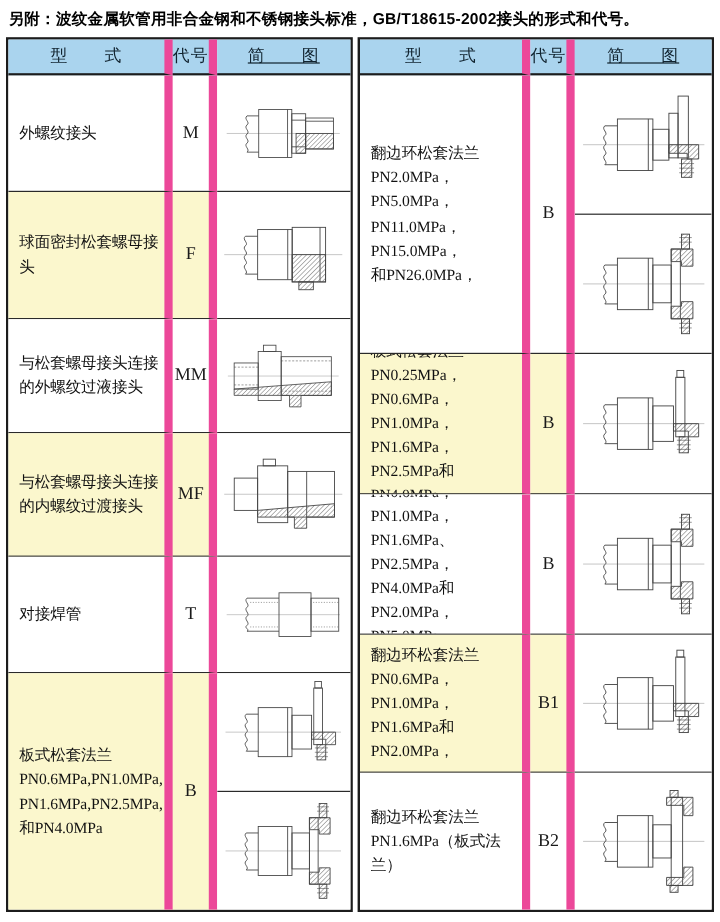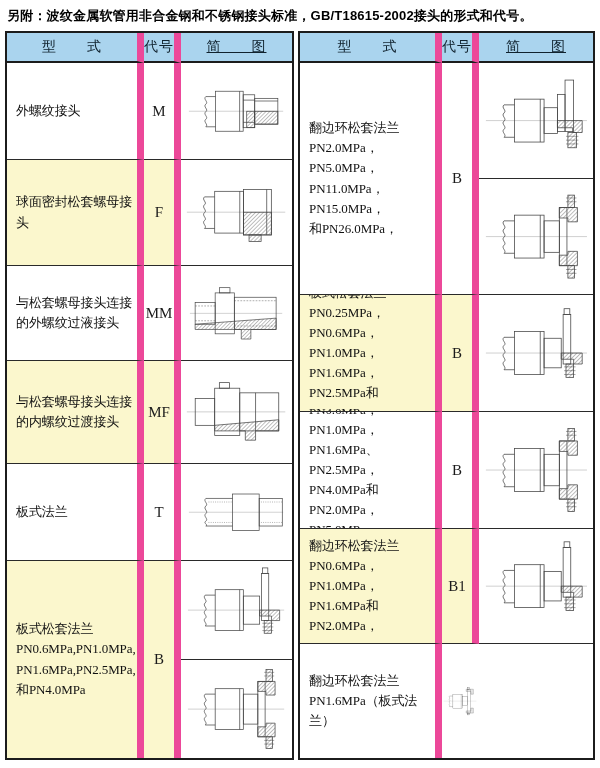--- a/index.html
+++ b/index.html
@@ -183,21 +183,21 @@
     </div>
 
     <div class="cell type c1 yellow">与松套螺母接头连接的内螺纹过渡接头</div>
     <div class="cell code c2 yellow">MF</div>
     <div class="cell diag c3">
       <svg viewBox="0 0 220 190" preserveAspectRatio="xMidYMid meet">
           <use href="#sym-MF"></use>
         </svg>
     </div>
 
-    <div class="cell type c1">板式法兰</div>
+    <div class="cell type c1">对接焊管</div>
     <div class="cell code c2">T</div>
     <div class="cell diag c3">
       <svg viewBox="0 0 220 190" preserveAspectRatio="xMidYMid meet">
           <use href="#sym-T"></use>
         </svg>
     </div>
 
     <div class="cell type c1 yellow lastrow">板式松套法兰
 PN0.6MPa,PN1.0MPa,
 PN1.6MPa,PN2.5MPa,
@@ -269,20 +269,21 @@
 PN1.6MPa和PN2.0MPa，</div>
     <div class="cell code c2 yellow">B1</div>
     <div class="cell diag c3">
       <svg viewBox="0 0 220 190" preserveAspectRatio="xMidYMid meet">
           <use href="#sym-flangeA"></use>
         </svg>
     </div>
 
     <div class="cell type c1 lastrow">翻边环松套法兰
 PN1.6MPa（板式法兰）</div>
+    <div class="cell code c2 lastrow">B2</div>
     <div class="cell diag c3 lastrow">
       <svg viewBox="0 0 220 190" preserveAspectRatio="xMidYMid meet">
           <use href="#sym-flangeB2"></use>
         </svg>
     </div>
   </div>
 
 </div>
 
 </body></html>

